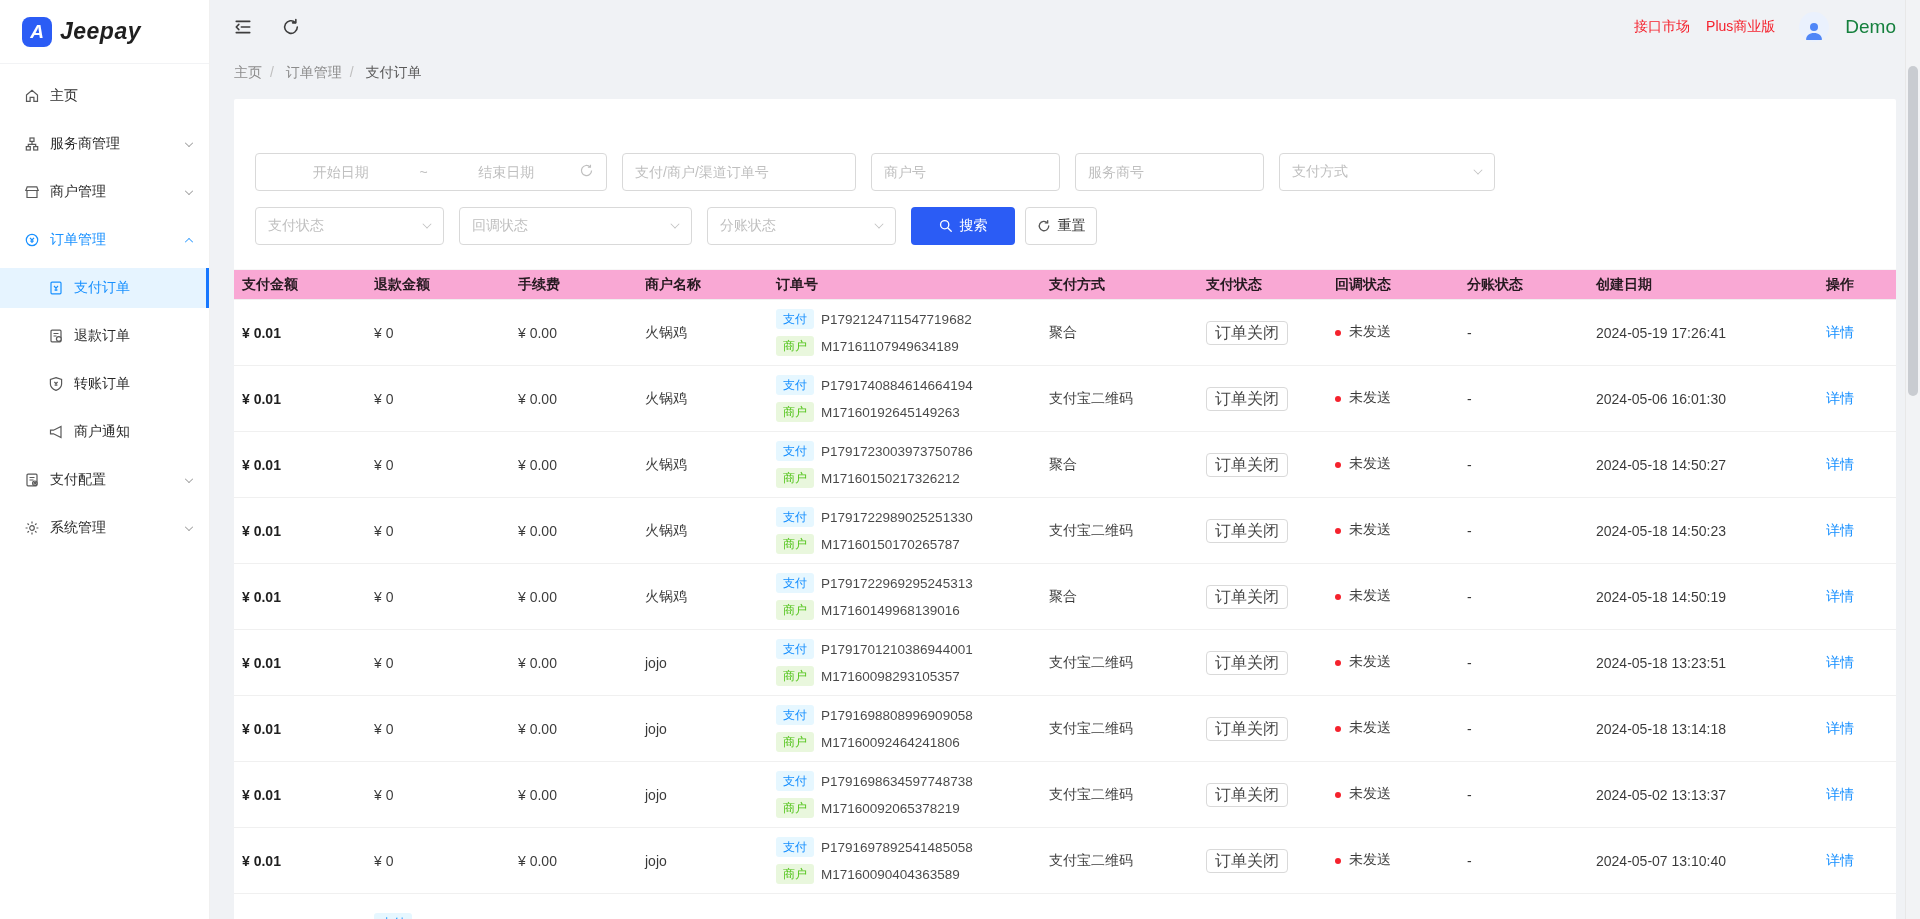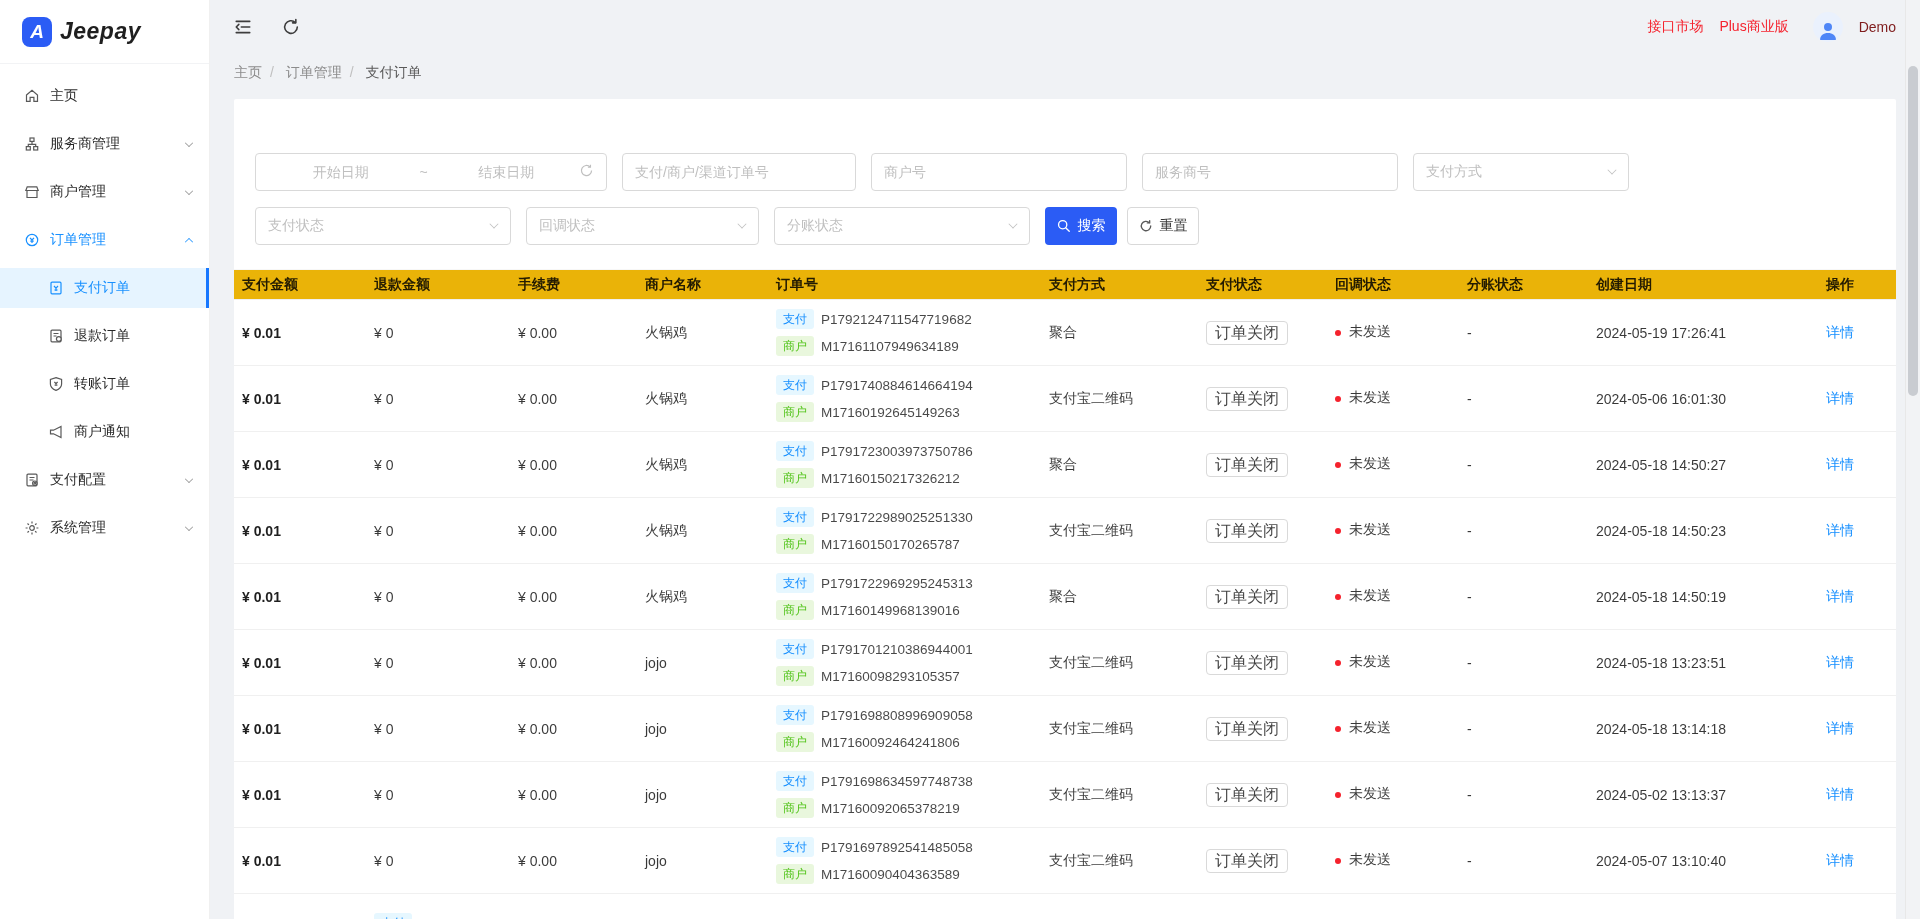--- a/index.html
+++ b/index.html
@@ -27,53 +27,53 @@
   .active-parent .caret { border-color:#1890ff; }
 
   
   .main { flex:1; padding:0 24px; min-width:0; }
   .topbar { height:54px; display:flex; align-items:center; }
   .icon-btn { width:18px; height:18px; margin-right:30px; cursor:pointer; display:inline-flex; }
   .icon-btn svg { stroke:#3d3d3d; fill:none; stroke-width:1.4; stroke-linecap:round; stroke-linejoin:round; }
   .topbar-right { margin-left:auto; display:flex; align-items:center; gap:16px; }
   .red-link { color:#f5222d; cursor:pointer; font-size:14px; text-decoration:none; }
   .avatar { width:30px; height:30px; border-radius:50%; background:#eaf1fd; display:flex; align-items:flex-end; justify-content:center; overflow:hidden; margin-left:8px; }
-  .username { color:#7f1d1d; font-size:14px; }
+  .username { color:#15803d; font-size:19px; }
   .breadcrumb { padding:10px 0 0 0; font-size:14px; color:#8c8c8c; }
   .breadcrumb .sep { margin:0 8px; color:#bfbfbf; }
   .breadcrumb .current { color:#595959; }
 
   
   .panel { background:#fff; margin-top:17px; border-radius:2px; height:900px; }
   .filters { padding:54px 21px 0 21px; }
   .f-row { display:flex; gap:15px; }
   .f-row + .f-row { margin-top:16px; }
   .ctrl { height:38px; border:1px solid #d9d9d9; border-radius:4px; background:#fff; display:flex; align-items:center; font-size:14px; color:#bfbfbf; }
   .date-range { width:352px; padding:0 12px; }
   .date-range .dr-part { flex:1; text-align:center; }
   .date-range input { border:none; outline:none; width:100%; text-align:center; font-size:14px; color:rgba(0,0,0,.85); font-family:inherit; }
   .date-range input::placeholder { color:#bfbfbf; }
   .dr-sep { color:#bfbfbf; padding:0 6px; }
   .dr-icon svg { stroke:#bfbfbf; fill:none; stroke-width:1.3; }
   .text-input { padding:0 12px; }
   .text-input input { border:none; outline:none; width:100%; font-size:14px; color:rgba(0,0,0,.85); font-family:inherit; }
   .text-input input::placeholder { color:#bfbfbf; }
-  .w234{width:234px}.w236{width:256px}.w237{width:237px}.w233{width:233px}.w216{width:216px}
+  .w234{width:234px}.w236{width:189px}.w237{width:237px}.w233{width:233px}.w216{width:216px}
   .select { padding:0 12px; justify-content:space-between; cursor:pointer; }
   .select .sel-caret { width:8px; height:8px; border-right:1.3px solid #bfbfbf; border-bottom:1.3px solid #bfbfbf; transform:rotate(45deg) scale(.8); margin-top:-4px; }
   .btn { height:38px; border-radius:4px; display:inline-flex; align-items:center; justify-content:center; gap:7px; font-size:14px; cursor:pointer; border:1px solid transparent; }
-  .btn-primary { background:#2b5cf5; color:#fff; width:72px; }
+  .btn-primary { background:#2b5cf5; color:#fff; width:104px; }
   .btn-default { background:#fff; color:rgba(0,0,0,.8); border-color:#d9d9d9; width:72px; margin-left:-5px; }
   .btn svg { fill:none; stroke-width:1.5; stroke-linecap:round; }
   .btn-primary svg { stroke:#fff; }
   .btn-default svg { stroke:#595959; }
 
   
   table { width:100%; border-collapse:collapse; table-layout:fixed; margin-top:24px; font-size:14px; }
-  thead th { height:30px; text-align:left; font-weight:600; color:rgba(0,0,0,.85); padding:0 8px; border-bottom:1px solid #f0f0f0; border-top:1px solid #f7f7f7; background:#eab308; font-size:14px; }
+  thead th { height:30px; text-align:left; font-weight:600; color:rgba(0,0,0,.85); padding:0 8px; border-bottom:1px solid #f0f0f0; border-top:1px solid #f7f7f7; background:#f9a8d4; font-size:14px; }
   tbody td { height:66px; padding:6px 8px; border-bottom:1px solid #f0f0f0; color:rgba(0,0,0,.78); vertical-align:middle; }
   .amt-bold { font-weight:700; color:rgba(0,0,0,.88); }
   .order-cell .order-line { display:flex; align-items:center; gap:7px; }
   .order-cell .order-line + .order-line { margin-top:7px; }
   .tag { font-size:12px; line-height:20px; padding:0 7px; border-radius:3px; white-space:nowrap; }
   .tag-pay { background:#e6f7ff; color:#1890ff; }
   .tag-mch { background:#e9f7dd; color:#52c41a; }
   .ono { color:rgba(0,0,0,.72); font-size:13.5px; white-space:nowrap; }
   .state-tag { display:inline-block; font-size:16px; line-height:20px; padding:1px 8px; border:1px solid #d9d9d9; border-radius:4px; background:#fff; color:rgba(0,0,0,.75); }
   .dot { display:inline-block; width:6px; height:6px; border-radius:50%; background:#f5222d; margin-right:8px; vertical-align:middle; }

